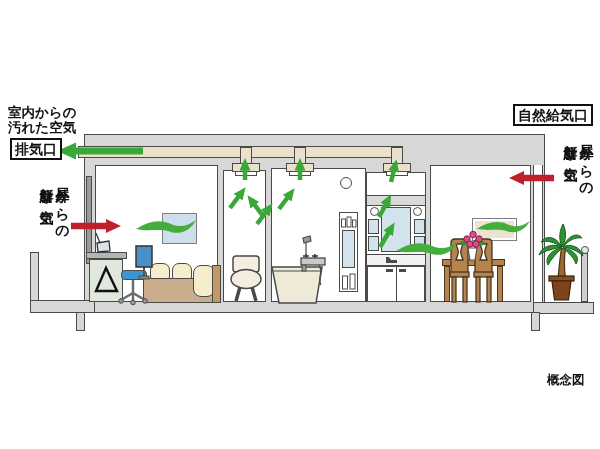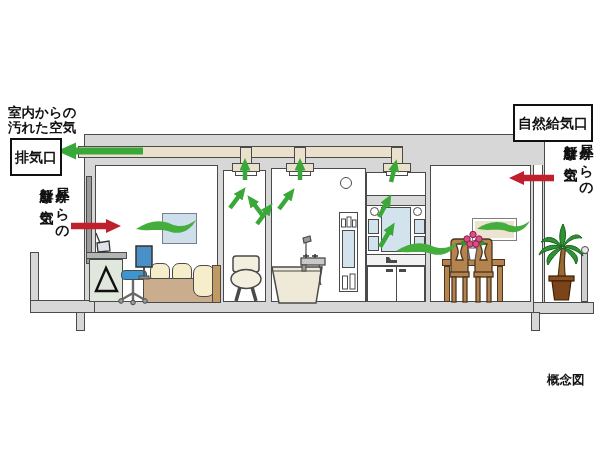--- a/index.html
+++ b/index.html
@@ -6,21 +6,21 @@
   #stage{position:relative;width:600px;height:430px;background:#ffffff;overflow:hidden;
          font-family:"Liberation Sans","DejaVu Sans",sans-serif;}
   .abs{position:absolute;box-sizing:border-box;}
   .b{border:1.5px solid #4a4a4a;}
   .gray{background:#d7d7d7;}
   .white{background:#ffffff;}
   .beige{background:#e9e1cc;}
   .blue{background:#d3e3ee;}
   .lbl{color:#111;font-weight:700;}
   .boxlbl{border:2px solid #111;background:#fff;color:#111;font-weight:700;
-          font-size:14px;line-height:18px;padding:8px 3px;white-space:nowrap;}
+          font-size:14px;line-height:18px;padding:0 3px;white-space:nowrap;}
   .vtext{writing-mode:vertical-rl;text-orientation:upright;color:#111;font-weight:700;
          font-size:14px;letter-spacing:2px;line-height:16px;}
   svg{position:absolute;left:0;top:0;}
 </style>
 </head>
 <body>
 
 <div id="stage">
 
   <div class="abs gray b" style="left:84px;top:134px;width:461px;height:179px;"></div>

